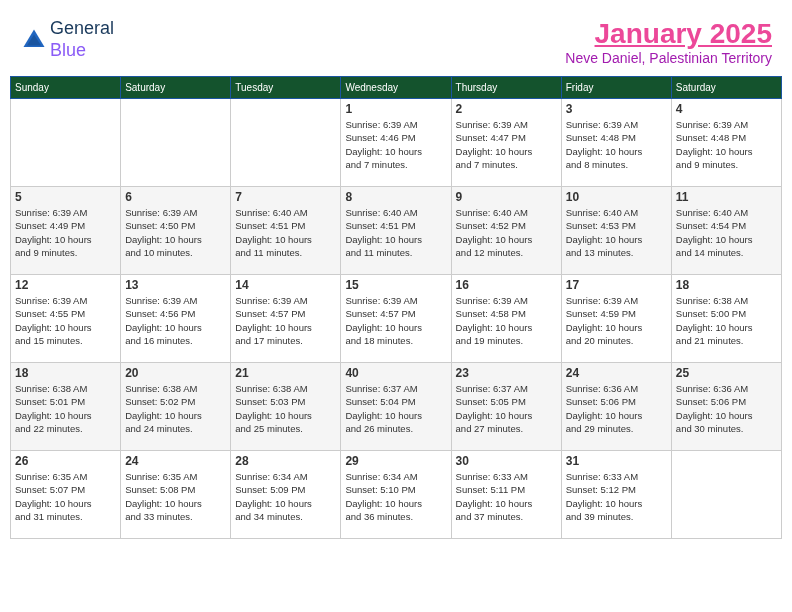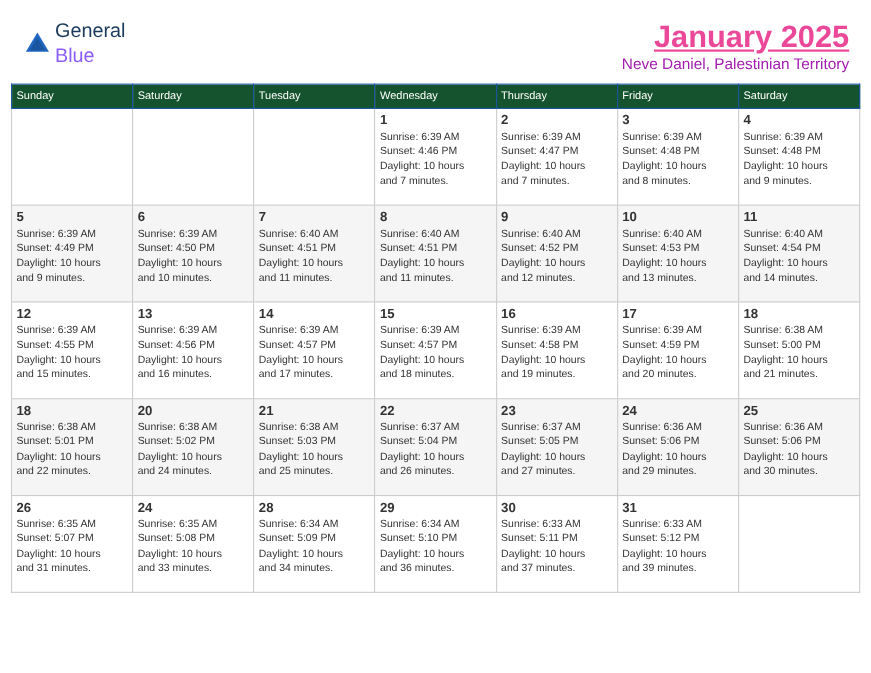--- a/index.html
+++ b/index.html
@@ -268,21 +268,21 @@
 and 24 minutes.</div>
         </td>
         <td>
           <span class="day-number">21</span>
           <div class="day-info" style="white-space: pre-line;">Sunrise: 6:38 AM
 Sunset: 5:03 PM
 Daylight: 10 hours
 and 25 minutes.</div>
         </td>
         <td>
-          <span class="day-number">22</span>
+          <span class="day-number">40</span>
           <div class="day-info" style="white-space: pre-line;">Sunrise: 6:37 AM
 Sunset: 5:04 PM
 Daylight: 10 hours
 and 26 minutes.</div>
         </td>
         <td>
           <span class="day-number">23</span>
           <div class="day-info" style="white-space: pre-line;">Sunrise: 6:37 AM
 Sunset: 5:05 PM
 Daylight: 10 hours

